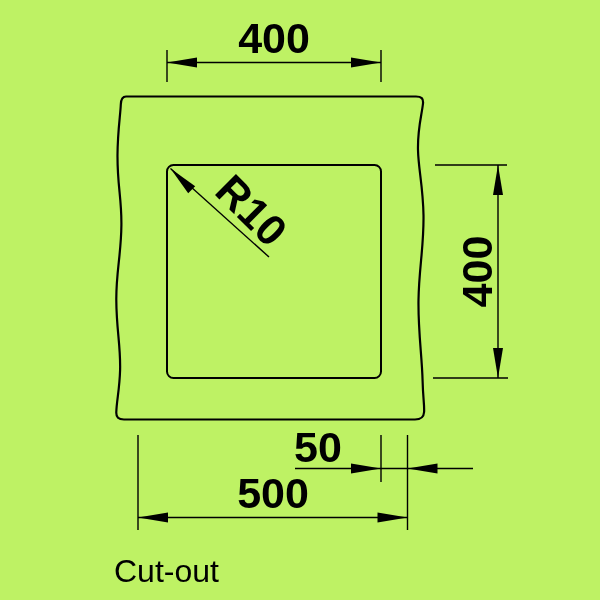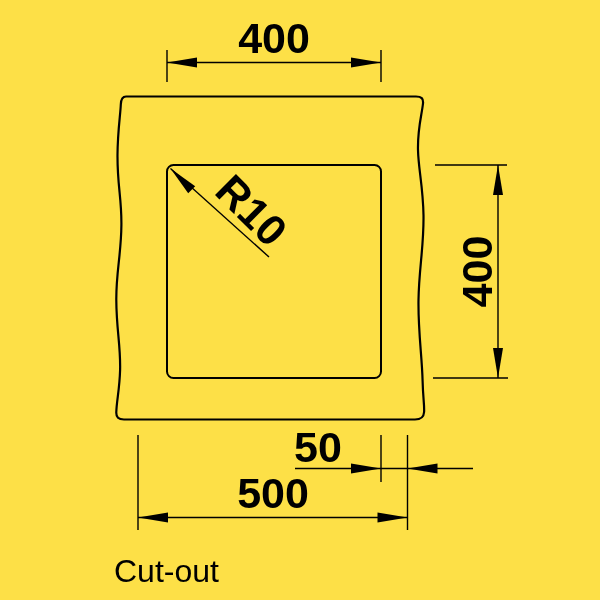--- a/index.html
+++ b/index.html
@@ -4,21 +4,21 @@
 <style>
   html, body {
     margin: 0;
     padding: 0;
     background: #ffffff;
   }
   .stage {
     position: relative;
     width: 600px;
     height: 600px;
-    background: #fde047;
+    background: #bef264;
     overflow: hidden;
   }
   svg { display: block; }
   .outline {
     fill: none;
     stroke: #000000;
     stroke-width: 2.2;
     stroke-linejoin: round;
     stroke-linecap: round;
   }

